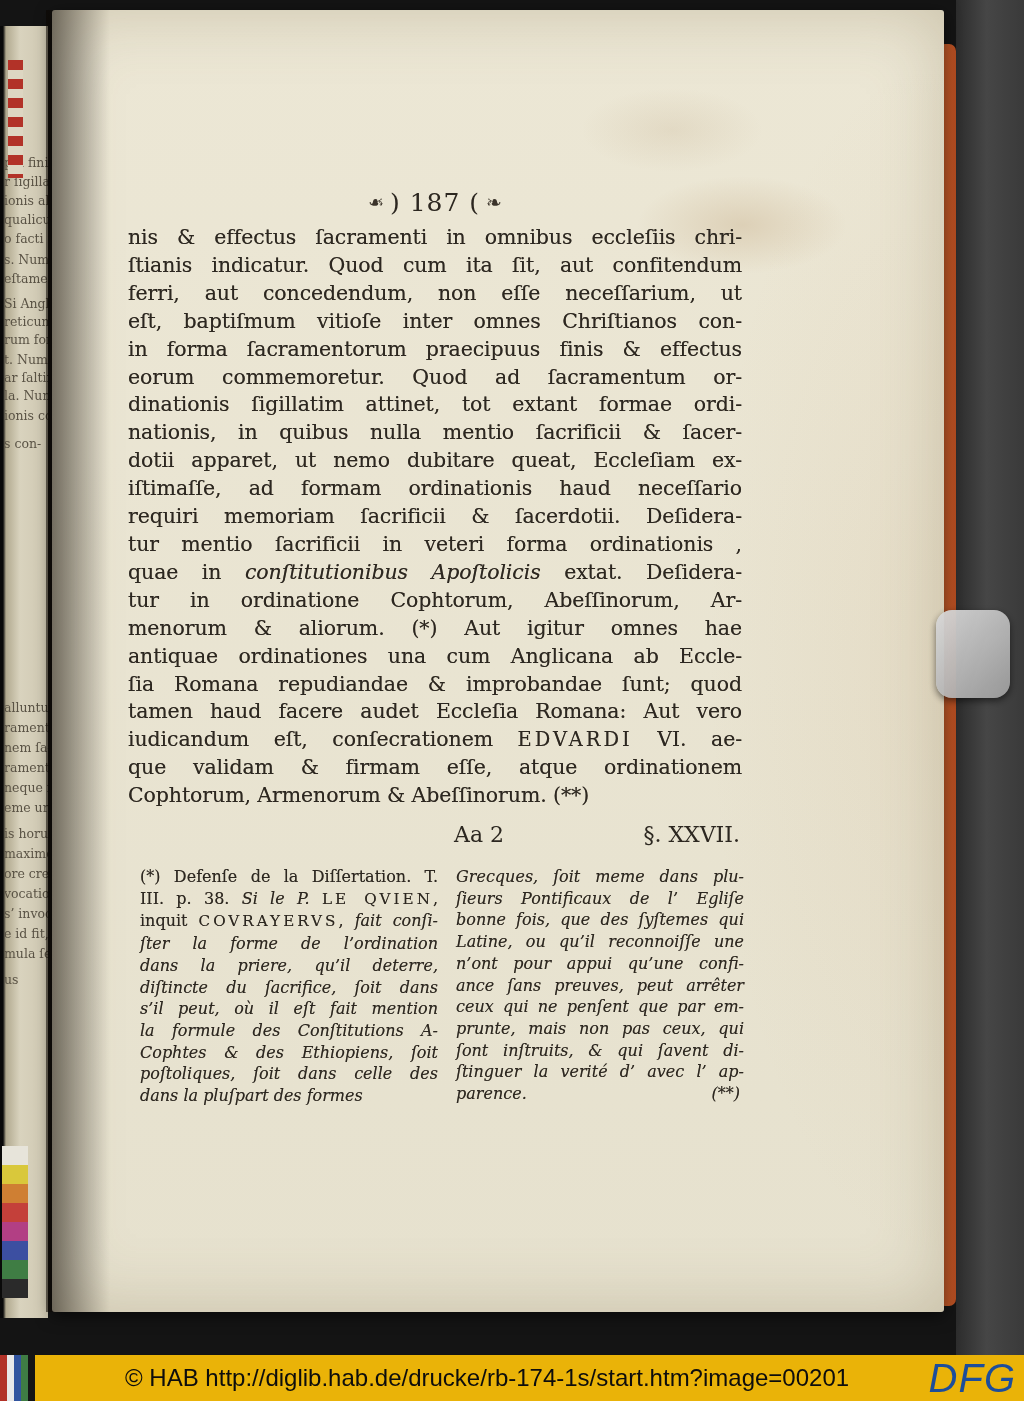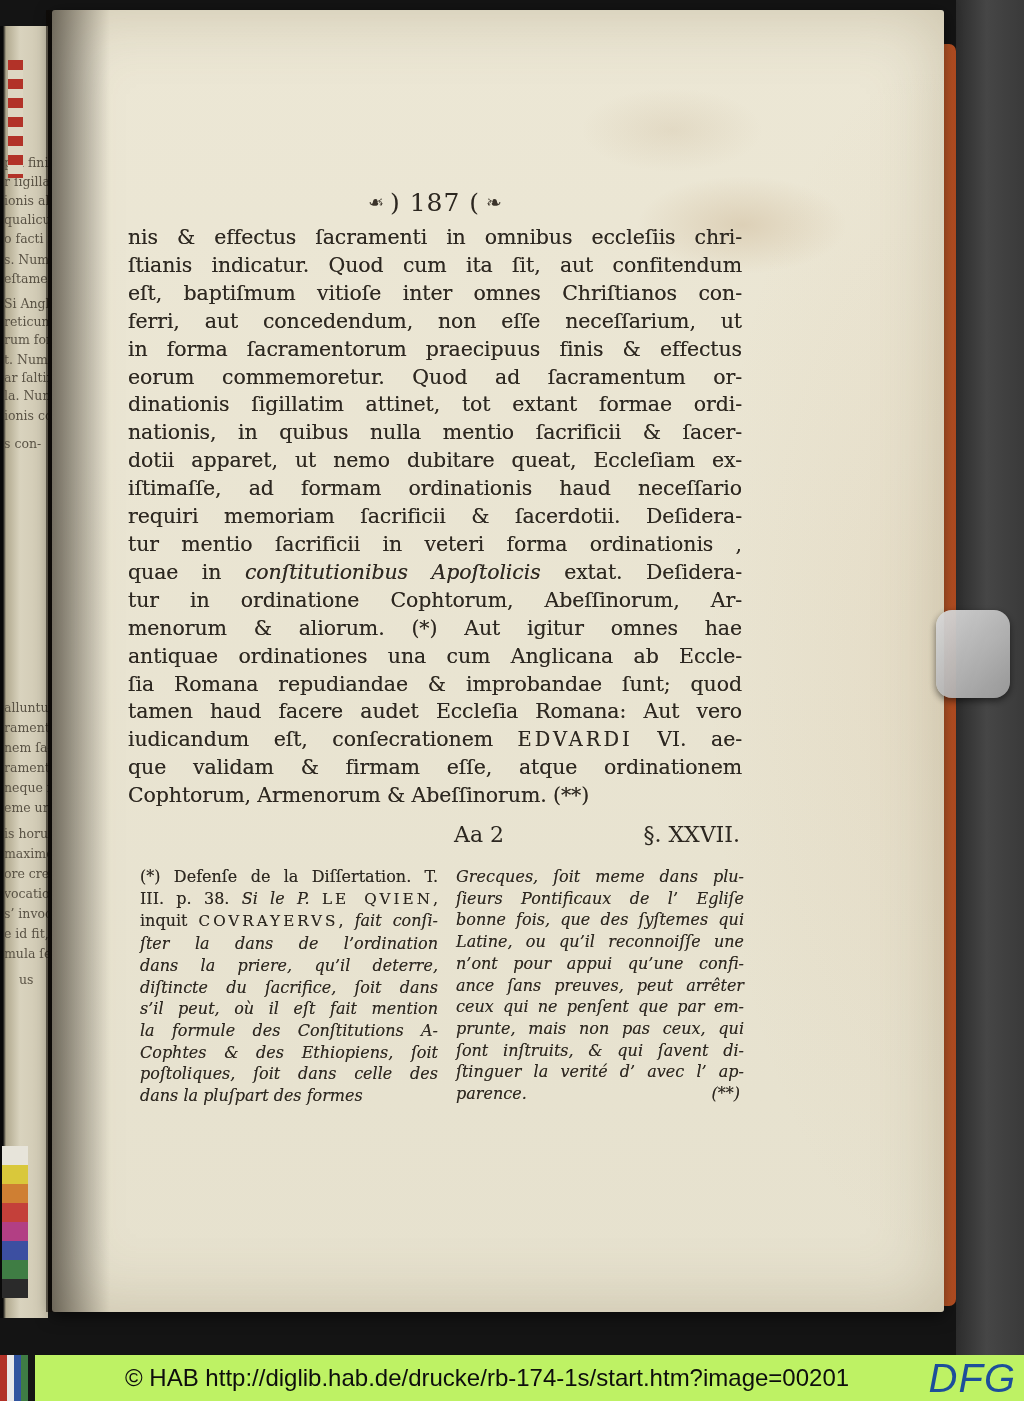--- a/index.html
+++ b/index.html
@@ -77,21 +77,21 @@
   
   .cal-top-red {
     position:absolute; left:8px; top:60px; width:15px; height:118px; z-index:4;
     background:repeating-linear-gradient(to bottom,#b23228 0 10px,#ddd6c2 10px 19px);
   }
   .cal-target { position:absolute; left:2px; top:1146px; width:26px; z-index:4; }
   .cal-target .swatch { width:26px; height:19px; }
   
   .footer {
     position:absolute; left:0; top:1355px; width:1024px; height:46px; z-index:6;
-    background:#bef264; display:flex; align-items:center;
+    background:#eab308; display:flex; align-items:center;
   }
   .footer-strip { display:flex; height:46px; }
   .footer-strip .swatch { width:7px; height:46px; }
   .footer-text {
     font-family:"Liberation Sans", sans-serif; font-size:24px; color:#0d0d0d;
     margin-left:90px; white-space:nowrap;
   }
   .dfg-logo {
     position:absolute; right:8px; top:0; height:48px; line-height:46px;
     font-family:"Liberation Sans", sans-serif; font-weight:normal; font-style:italic;
@@ -128,21 +128,21 @@
       <div class="frag" style="top: 734px;">ramento-</div>
       <div class="frag" style="top: 754px;">neque id</div>
       <div class="frag" style="top: 774px;">eme ur-</div>
       <div class="frag" style="top: 800px;">is horum</div>
       <div class="frag" style="top: 820px;">maxime</div>
       <div class="frag" style="top: 840px;">ore cre-</div>
       <div class="frag" style="top: 860px;">vocatione</div>
       <div class="frag" style="top: 880px;">s’ invoca-</div>
       <div class="frag" style="top: 900px;">e id fit,</div>
       <div class="frag" style="top: 920px;">mula ſe-</div>
-      <div class="frag" style="top: 946px; padding-left: 15px;">us</div>
+      <div class="frag" style="top: 946px;">us</div>
     </div>
 
   <div class="cal-top-red"></div>
   <div class="cal-target">
       <div class="swatch" style="background: rgb(231, 228, 218);"></div>
       <div class="swatch" style="background: rgb(217, 200, 59);"></div>
       <div class="swatch" style="background: rgb(207, 127, 51);"></div>
       <div class="swatch" style="background: rgb(196, 64, 58);"></div>
       <div class="swatch" style="background: rgb(178, 63, 132);"></div>
       <div class="swatch" style="background: rgb(60, 79, 161);"></div>
@@ -152,22 +152,22 @@
 
   <div class="page">
 
     <div class="header-line">
       <span class="orn orn-left">❧</span><span>) 187 (</span><span class="orn">❧</span>
     </div>
 
     <div class="body-block">
         <div class="line">nis &amp; effectus ſacramenti in omnibus eccleſiis chri-</div>
         <div class="line">ſtianis indicatur.  Quod cum ita ſit, aut confitendum</div>
+        <div class="line">ferri, aut concedendum, non eſſe neceſſarium, ut</div>
         <div class="line">eſt, baptiſmum vitioſe inter omnes Chriſtianos con-</div>
-        <div class="line">ferri, aut concedendum, non eſſe neceſſarium, ut</div>
         <div class="line">in forma ſacramentorum praecipuus finis &amp; effectus</div>
         <div class="line">eorum commemoretur.   Quod ad ſacramentum or-</div>
         <div class="line">dinationis ſigillatim attinet, tot extant formae ordi-</div>
         <div class="line">nationis, in quibus nulla mentio ſacrificii &amp; ſacer-</div>
         <div class="line">dotii apparet, ut nemo dubitare queat, Eccleſiam ex-</div>
         <div class="line">iſtimaſſe, ad formam ordinationis haud neceſſario</div>
         <div class="line">requiri memoriam ſacrificii &amp; ſacerdotii.   Deſidera-</div>
         <div class="line">tur mentio ſacrificii in veteri forma ordinationis ,</div>
         <div class="line"><span class="">quae in </span><span class="s-i">conſtitutionibus Apoſtolicis</span><span class=""> extat.   Deſidera-</span></div>
         <div class="line">tur in ordinatione Cophtorum, Abeſſinorum, Ar-</div>
@@ -183,21 +183,21 @@
     <div class="sig-line">
       <span class="sig">Aa 2</span>
       <span class="section">§. XXVII.</span>
     </div>
 
     <div class="footnotes">
       <div class="fn-col fn-col-left">
           <div class="line"><span class="s-r">(*) Defenſe de la Diſſertation. T.</span></div>
           <div class="line"><span class="s-r">III. p. 38. </span><span class="s-i">Si le P. </span><span class="s-r s-sp">LE QVIEN</span><span class="s-r">,</span></div>
           <div class="line"><span class="s-r">inquit </span><span class="s-r s-sp">COVRAYERVS</span><span class="s-r">, </span><span class="s-i">fait conſi-</span></div>
-          <div class="line">ſter la dans de l’ordination</div>
+          <div class="line">ſter la forme de l’ordination</div>
           <div class="line">dans la priere, qu’il deterre,</div>
           <div class="line">diſtincte du ſacrifice, ſoit dans</div>
           <div class="line">s’il peut, où il eſt fait mention</div>
           <div class="line">la formule des Conſtitutions A-</div>
           <div class="line">Cophtes &amp; des Ethiopiens, ſoit</div>
           <div class="line">poſtoliques, ſoit dans celle des</div>
           <div class="line">dans la pluſpart des formes</div>
         </div>
       <div class="fn-col fn-col-right">
           <div class="line">Grecques, ſoit meme dans plu-</div>

